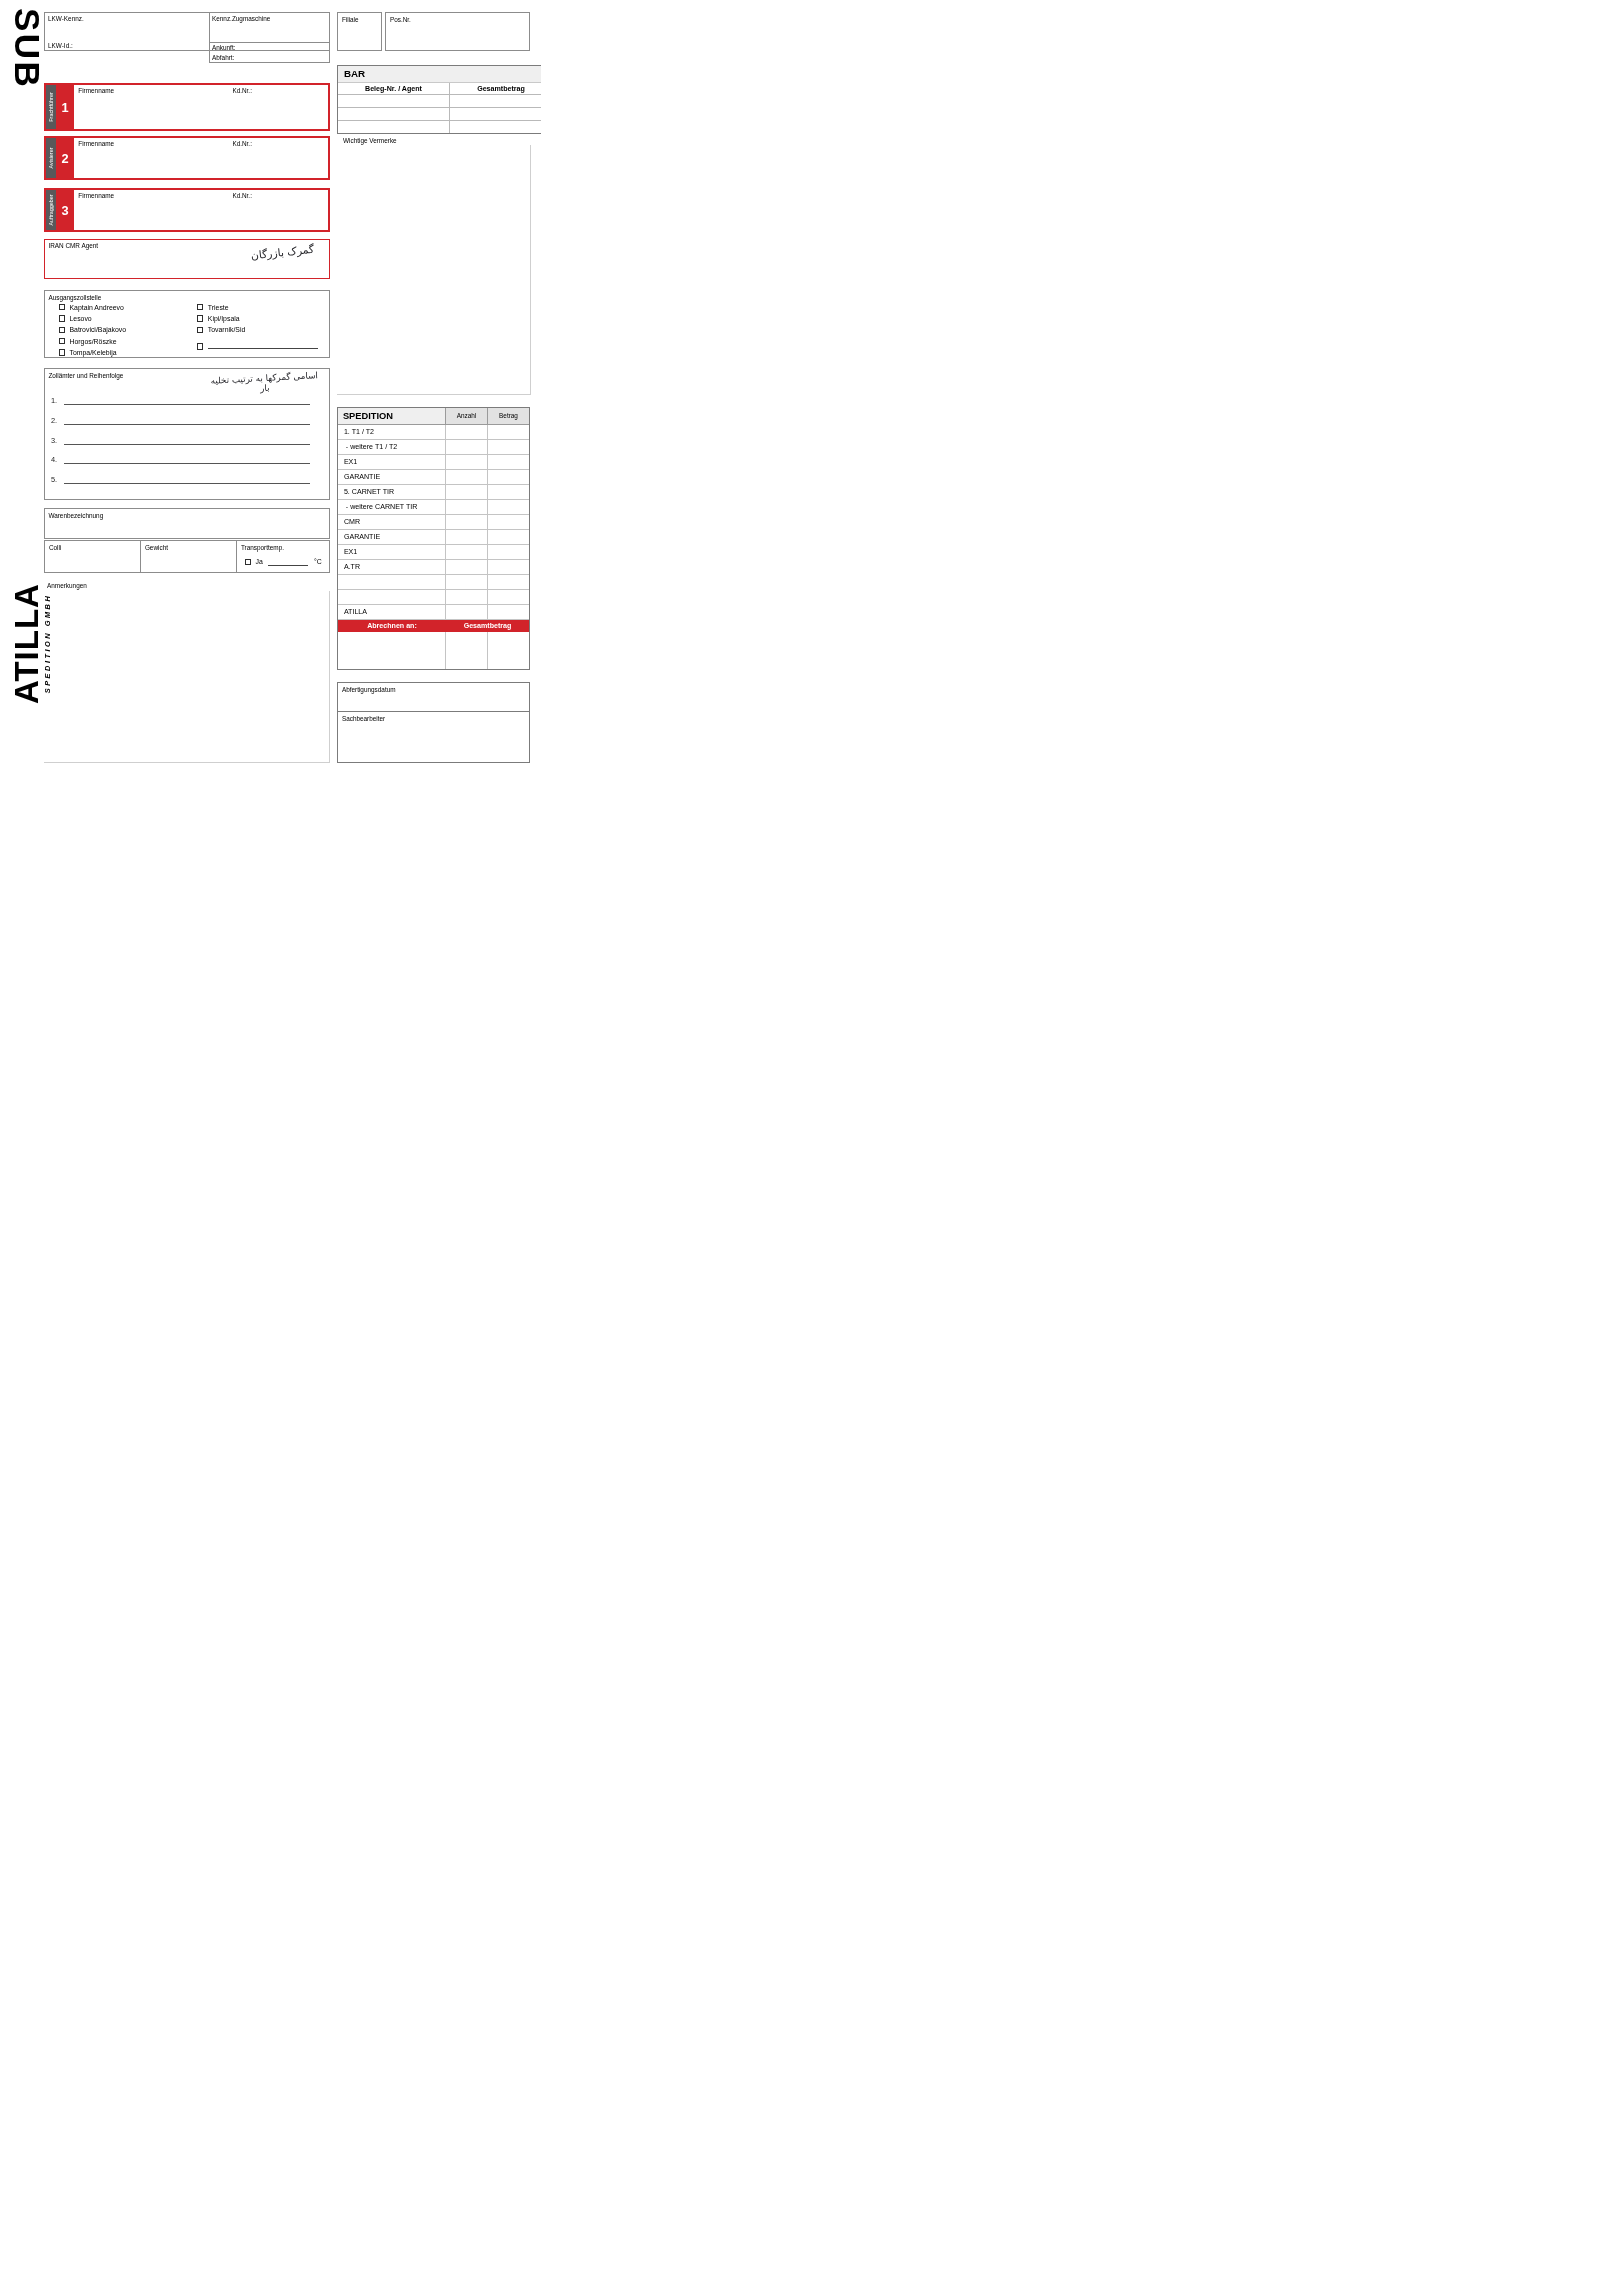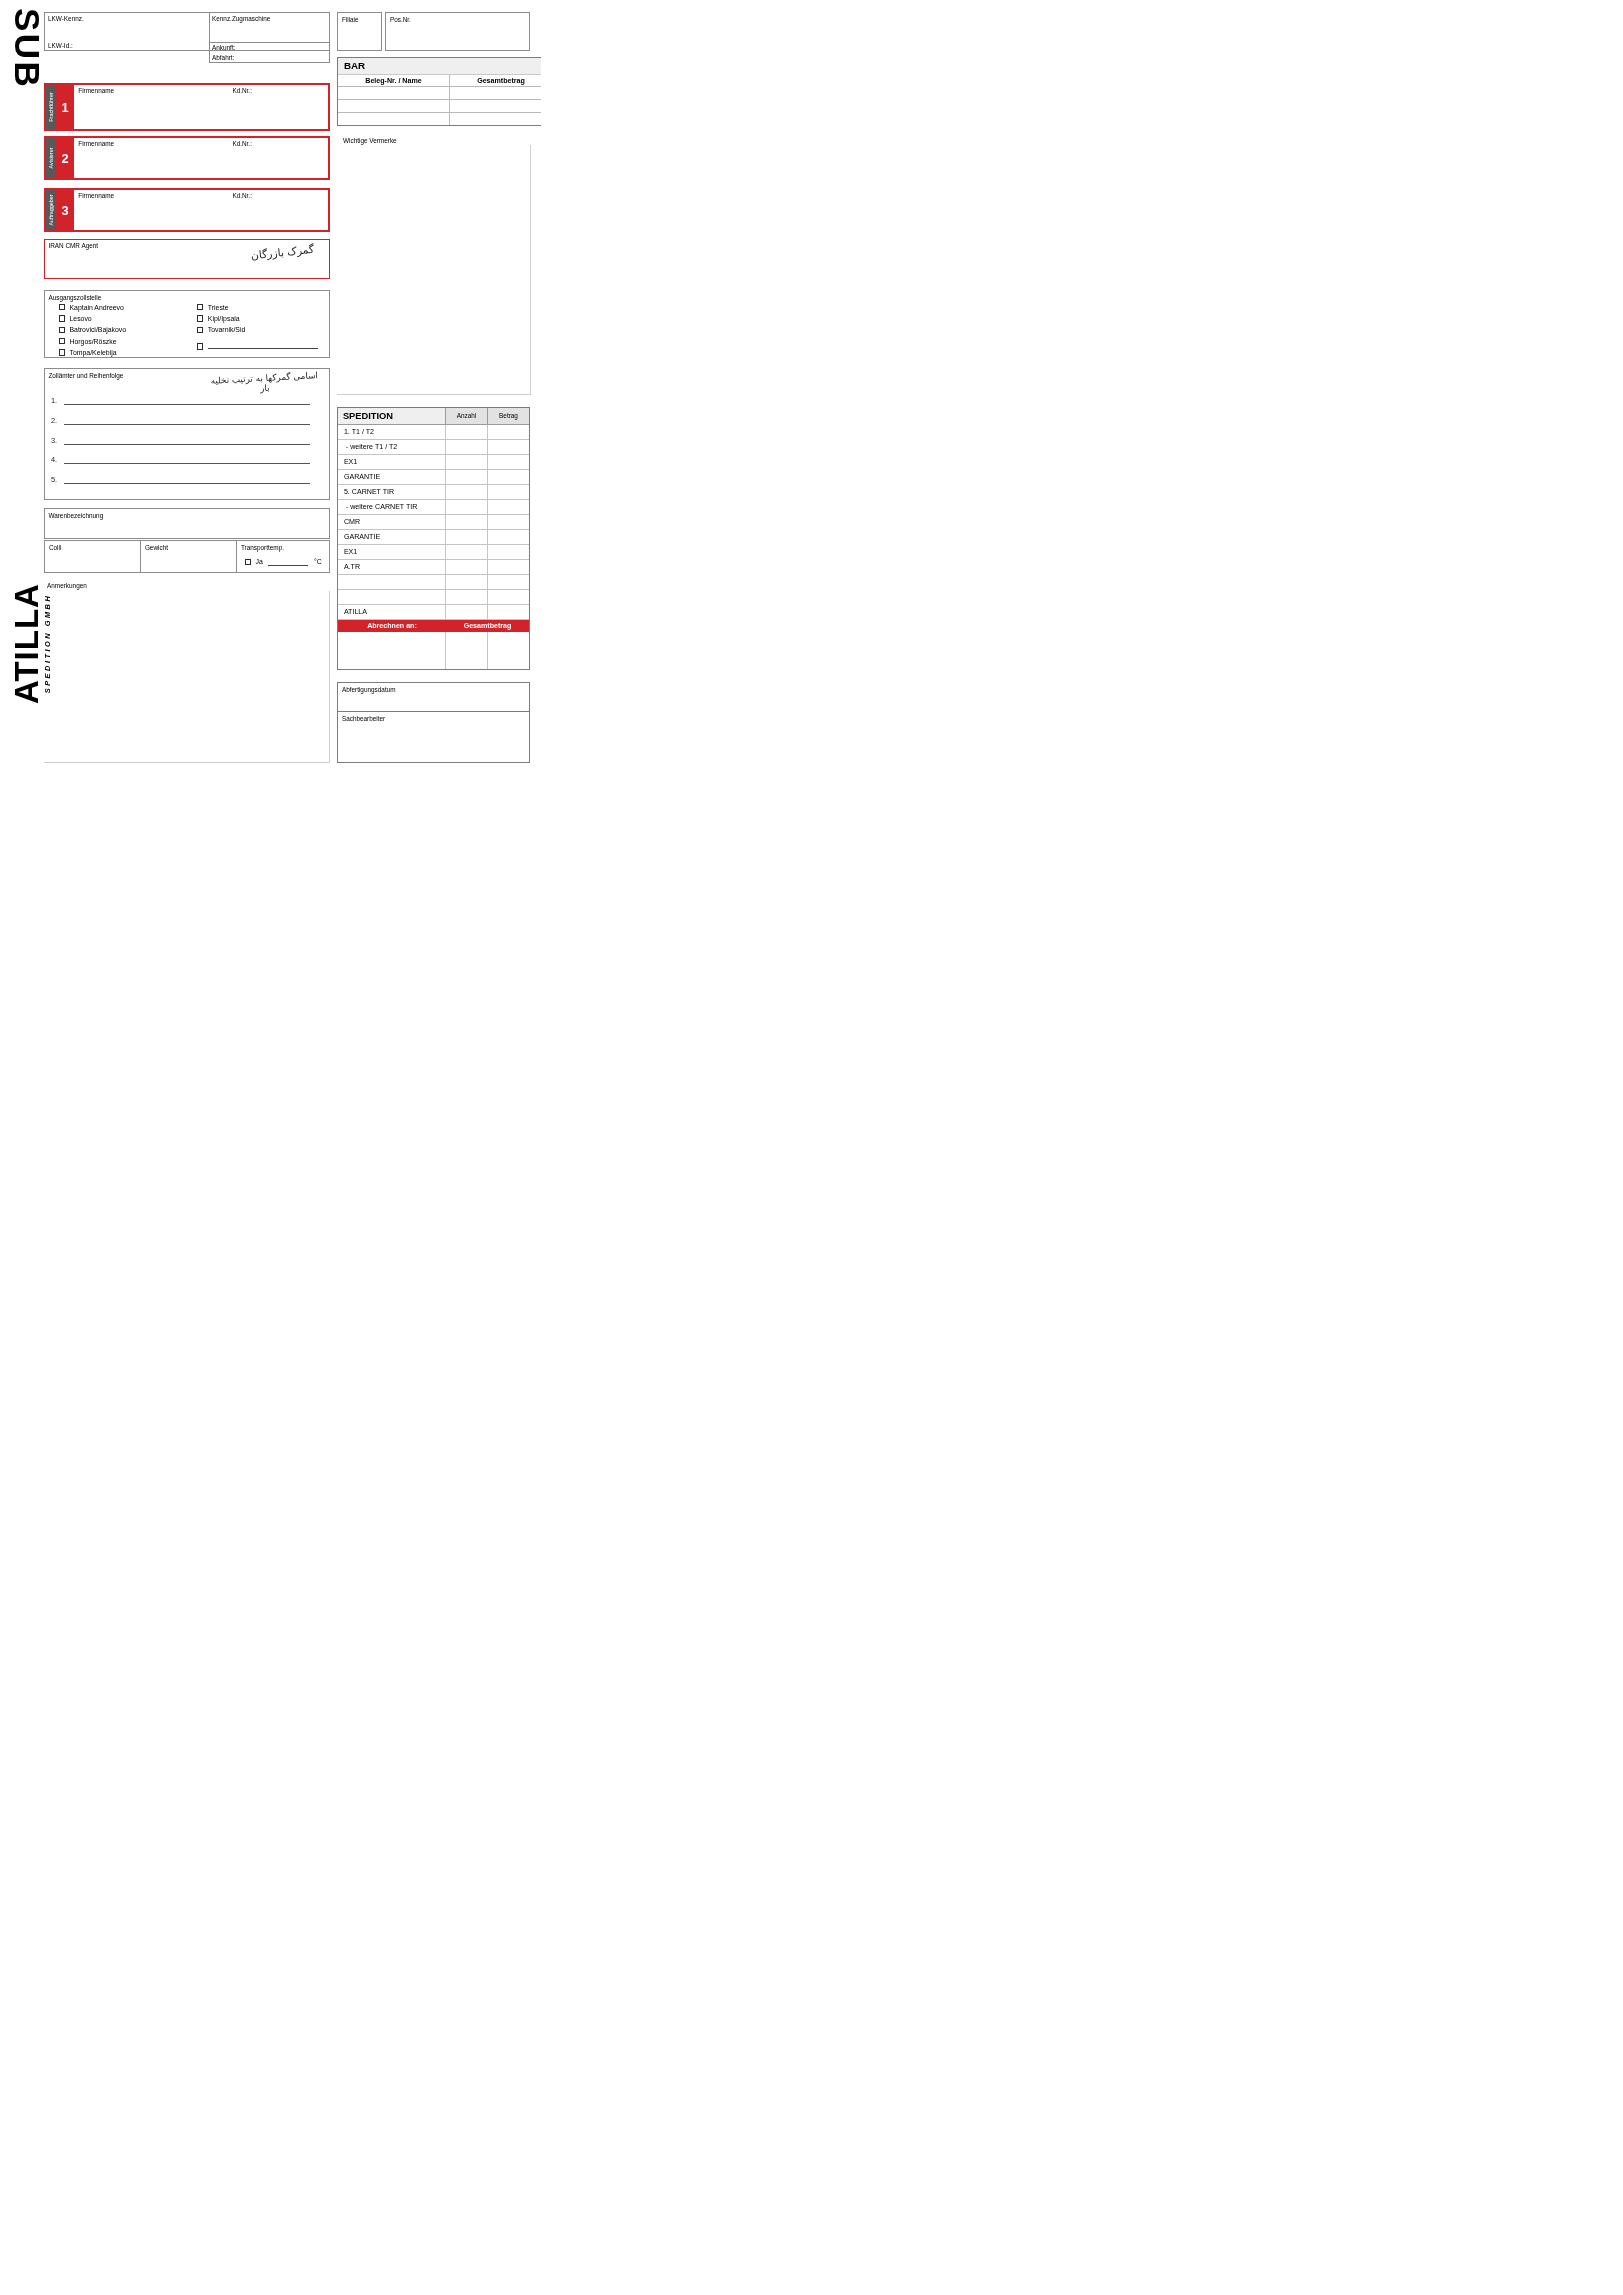--- a/index.html
+++ b/index.html
@@ -101,24 +101,24 @@
   <span class="lbl" style="left:212px; top:44px;">Ankunft:</span>
   <span class="lbl" style="left:212px; top:54px;">Abfahrt:</span>
 
   <div class="abs thin" style="left:337px; top:12.3px; width:45px; height:39px;">
     <span class="lbl" style="left:3.9px; top:2.9px;">Filiale</span>
   </div>
   <div class="abs thin" style="left:385px; top:12.3px; width:145px; height:39px;">
     <span class="lbl" style="left:3.9px; top:2.9px;">Pos.Nr.</span>
   </div>
 
-  <div class="abs thick" style="left:337px; top:57px; width:216px; height:69px; display:flex; flex-direction:column;">
+  <div class="abs thick" style="left:337px; top:65px; width:216px; height:69px; display:flex; flex-direction:column;">
     <div class="bar-title">BAR</div>
     <div class="bar-head">
-      <div class="bar-c1">Beleg-Nr. / Name</div>
+      <div class="bar-c1">Beleg-Nr. / Agent</div>
       <div class="bar-c2">Gesamtbetrag</div>
     </div>
     <div class="bar-row">
       <div class="bar-c1"></div>
       <div class="bar-c2"></div>
     </div>
     <div class="bar-row">
       <div class="bar-c1"></div>
       <div class="bar-c2"></div>
     </div>

